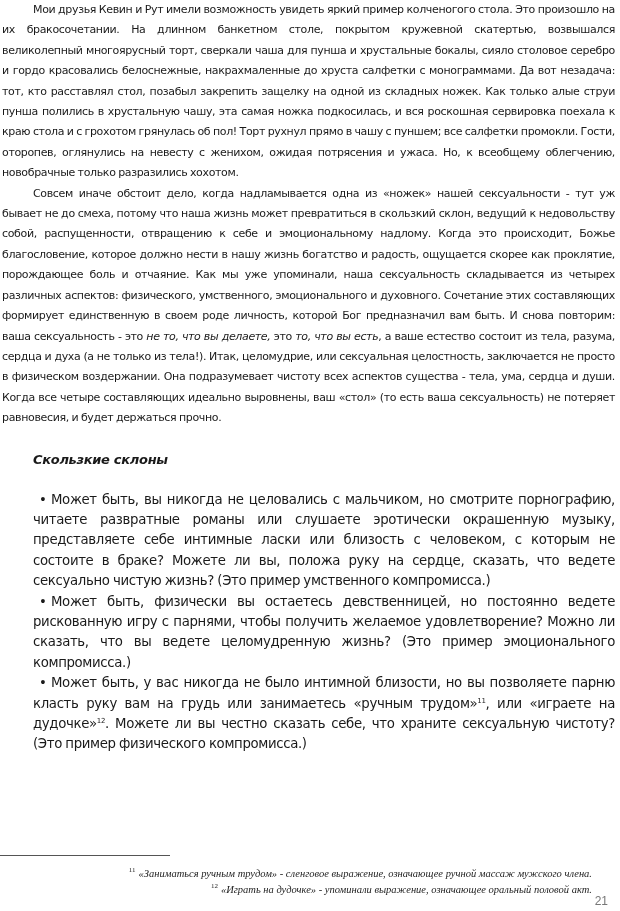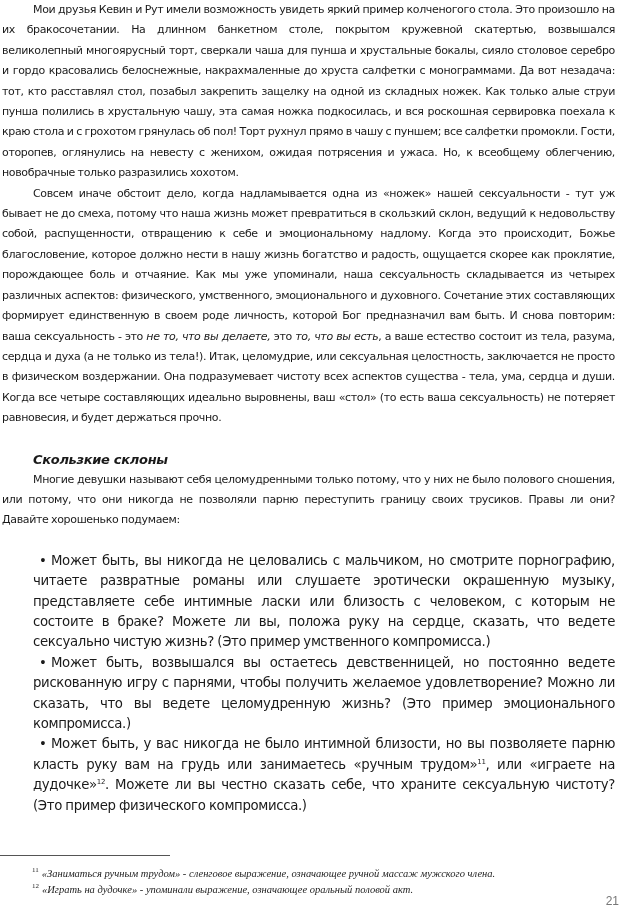--- a/index.html
+++ b/index.html
@@ -24,46 +24,45 @@
       font-size: 13.3px; line-height: 20.4px; text-align: justify;
       letter-spacing: -0.35px; word-spacing: -0.5px; text-indent: 6px;
     }
     .bullets li .dot { display: inline-block; width: 12px; text-indent: 0; }
     em { font-style: italic; margin-top: 32px; }
     sup { font-size: 7px; vertical-align: super; line-height: 0; }
     .fn-rule { position: absolute; left: 0; top: 855px; width: 170px; height: 1px; background: #555; }
     .footnotes { position: absolute; left: 32px; top: 864px; width: 560px; }
     .fn {
       font-family: "Liberation Serif", "DejaVu Serif", serif; font-style: italic;
-      font-size: 10.5px; line-height: 12px; margin: 0; color: #222;
+      font-size: 10.5px; line-height: 12px; margin: 0; color: #222; text-align: right;
     }
     .fn .num { font-style: normal; font-size: 7px; vertical-align: super; margin-right: 3px; }
     .page-number {
-      position: absolute; right: 1px; top: 894px;
+      position: absolute; right: 12px; top: 894px;
       font-family: "Liberation Sans", sans-serif; font-size: 12px; color: #777;
     }
   </style>
 </head>
 <body>
 
 <div class="page">
   <p class="p indent">Мои друзья Кевин и Рут имели возможность увидеть яркий пример колченогого стола. Это произошло на их бракосочетании. На длинном банкетном столе, покрытом кружевной скатертью, возвышался великолепный многоярусный торт, сверкали чаша для пунша и хрустальные бокалы, сияло столовое серебро и гордо красовались белоснежные, накрахмаленные до хруста салфетки с монограммами. Да вот незадача: тот, кто расставлял стол, позабыл закрепить защелку на одной из складных ножек. Как только алые струи пунша полились в хрустальную чашу, эта самая ножка подкосилась, и вся роскошная сервировка поехала к краю стола и с грохотом грянулась об пол! Торт рухнул прямо в чашу с пуншем; все салфетки промокли. Гости, оторопев, оглянулись на невесту с женихом, ожидая потрясения и ужаса. Но, к всеобщему облегчению, новобрачные только разразились хохотом.</p>
 
   <p class="p indent"><span>Совсем иначе обстоит дело, когда надламывается одна из «ножек» нашей сексуальности - тут уж бывает не до смеха, потому что наша жизнь может превратиться в скользкий склон, ведущий к недовольству собой, распущенности, отвращению к себе и эмоциональному надлому. Когда это происходит, Божье благословение, которое должно нести в нашу жизнь богатство и радость, ощущается скорее как проклятие, порождающее боль и отчаяние. Как мы уже упоминали, наша сексуальность складывается из четырех различных аспектов: физического, умственного, эмоционального и духовного. Сочетание этих составляющих формирует единственную в своем роде личность, которой Бог предназначил вам быть. И снова повторим: ваша сексуальность - это </span><em>не то, что вы делаете,</em><span> это </span><em>то, что вы есть</em><span>, а ваше естество состоит из тела, разума, сердца и духа (а не только из тела!). Итак, целомудрие, или сексуальная целостность, заключается не просто в физическом воздержании. Она подразумевает чистоту всех аспектов существа - тела, ума, сердца и души. Когда все четыре составляющих идеально выровнены, ваш «стол» (то есть ваша сексуальность) не потеряет равновесия, и будет держаться прочно.</span></p>
 
   <div class="gap" style="height:21px"></div>
 
   <h2 class="heading">Скользкие склоны</h2>
-  <p class="p indent">Многие девушки называют себя целомудренными только потому, что у них не было полового сношения, или потому, что они никогда не позволяли парню переступить границу своих трусиков. Правы ли они? Давайте хорошенько подумаем:</p>
 
   <div class="gap" style="height:20px"></div>
 
   <ul class="bullets">
     <li><span class="dot">•</span><span>Может быть, вы никогда не целовались с мальчиком, но смотрите порнографию, читаете развратные романы или слушаете эротически окрашенную музыку, представляете себе интимные ласки или близость с человеком, с которым не состоите в браке? Можете ли вы, положа руку на сердце, сказать, что ведете сексуально чистую жизнь? (Это пример умственного компромисса.)</span></li>
-    <li><span class="dot">•</span><span>Может быть, возвышался вы остаетесь девственницей, но постоянно ведете рискованную игру с парнями, чтобы получить желаемое удовлетворение? Можно ли сказать, что вы ведете целомудренную жизнь? (Это пример эмоционального компромисса.)</span></li>
+    <li><span class="dot">•</span><span>Может быть, физически вы остаетесь девственницей, но постоянно ведете рискованную игру с парнями, чтобы получить желаемое удовлетворение? Можно ли сказать, что вы ведете целомудренную жизнь? (Это пример эмоционального компромисса.)</span></li>
     <li><span class="dot">•</span><span>Может быть, у вас никогда не было интимной близости, но вы позволяете парню класть руку вам на грудь или занимаетесь «ручным трудом»</span><sup>11</sup><span>, или «играете на дудочке»</span><sup>12</sup><span>. Можете ли вы честно сказать себе, что храните сексуальную чистоту? (Это пример физического компромисса.)</span></li>
   </ul>
 
 </div>
 
 <div class="fn-rule"></div>
 
 <div class="footnotes">
   <p class="fn"><span class="num">11</span><span>«Заниматься ручным трудом» - сленговое выражение, означающее ручной массаж мужского члена.</span></p>
   <p class="fn"><span class="num">12</span><span>«Играть на дудочке» - упоминали выражение, означающее оральный половой акт.</span></p>

